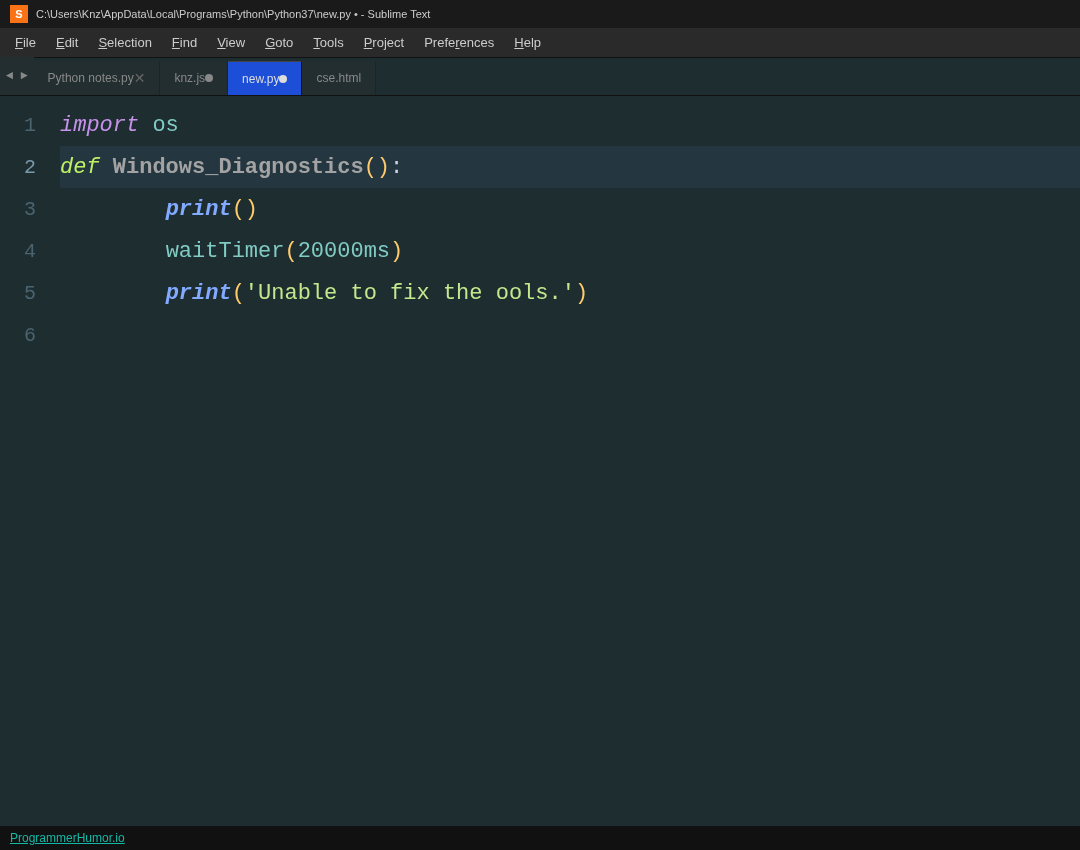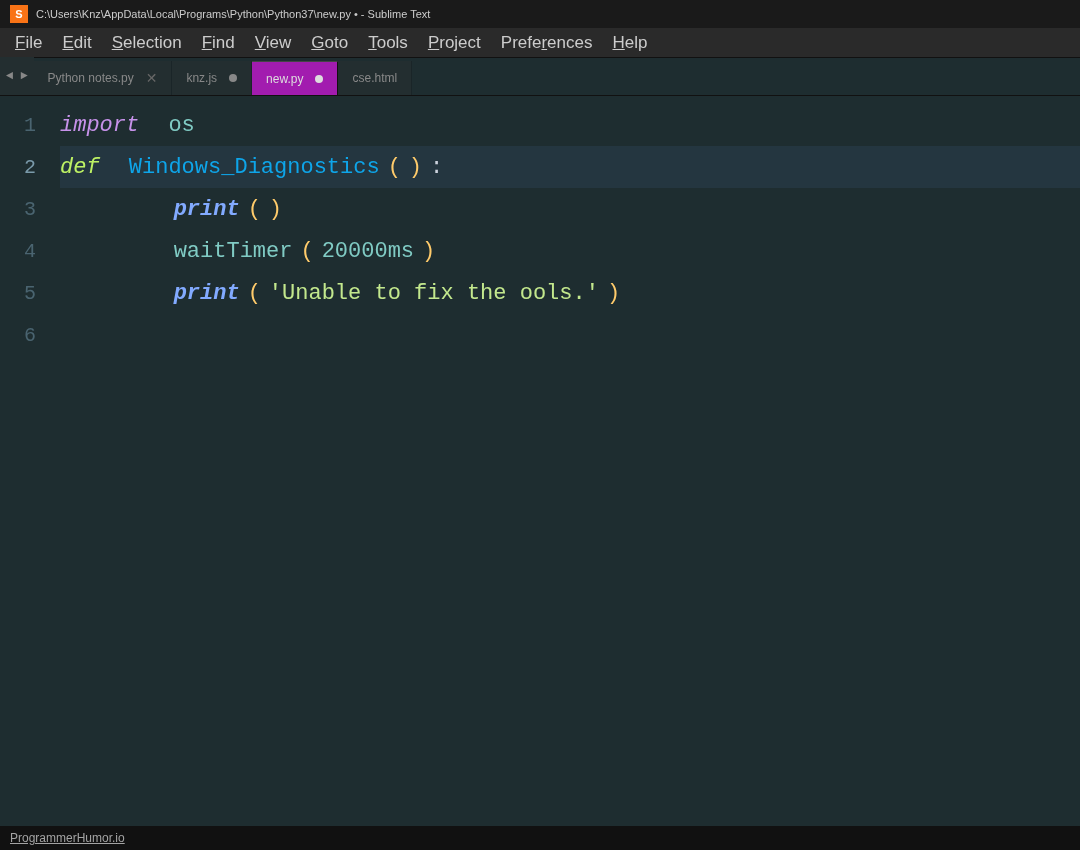--- a/index.html
+++ b/index.html
@@ -52,21 +52,21 @@
       display: flex;
       align-items: center;
       padding: 0 5px;
       flex-shrink: 0;
       border-bottom: 1px solid #111;
     }
 
     .menu-item {
       color: #cccccc;
       font-family: Arial, sans-serif;
-      font-size: 17px;
+      font-size: 13px;
       padding: 4px 10px;
       cursor: pointer;
       text-decoration: none;
     }
 
     .menu-item u {
       text-decoration: underline;
     }
 
     
@@ -93,26 +93,26 @@
       display: flex;
       align-items: center;
       height: 34px;
       padding: 0 14px;
       font-family: Arial, sans-serif;
       font-size: 12px;
       color: #888;
       background: #232e30;
       border-right: 1px solid #1a2528;
       cursor: pointer;
-      gap: 12px;
+      gap: 0;
       position: relative;
     }
 
     .tab.active {
-      background: #a21caf;
+      background: #1d4ed8;
       color: #ddd;
       border-top: 1px solid #444;
       border-right: 1px solid #111;
     }
 
     .tab-dot {
       width: 8px;
       height: 8px;
       border-radius: 50%;
       background: #888;
@@ -166,50 +166,49 @@
       overflow: hidden;
     }
 
     .code-line {
       height: 42px;
       display: flex;
       align-items: center;
       font-size: 22px;
       font-family: 'Courier New', Courier, monospace;
       white-space: pre;
-      gap: 8px;
     }
 
     .line-2 {
       background: #243640;
     }
 
     
     .kw-import { color: #c792ea; font-style: italic; }
     .kw-def    { color: #bef264; font-style: italic; }
-    .fn-name   { color: #0ea5e9; }
+    .fn-name   { color: #a3a3a3; font-weight: bold; }
     .fn-call-print { color: #82aaff; font-style: italic; font-weight: bold; }
     .fn-wait   { color: #80cbc4; }
     .plain     { color: #cdd3de; }
     .str       { color: #c3e88d; }
     .paren     { color: #ffcb6b; }
     .module    { color: #80cbc4; }
 
     
     #status-bar {
       height: 24px;
       background: #111;
       display: flex;
       align-items: center;
       padding: 0 10px;
       flex-shrink: 0;
     }
 
     #watermark {
-      color: #a3a3a3;
+      color: #14b8a6;
       font-family: Arial, sans-serif;
       font-size: 12px;
       text-decoration: underline;
     }
   </style>
 </head>
 <body>
 
 <div id="title-bar">
   <div id="sublime-icon">S</div>

